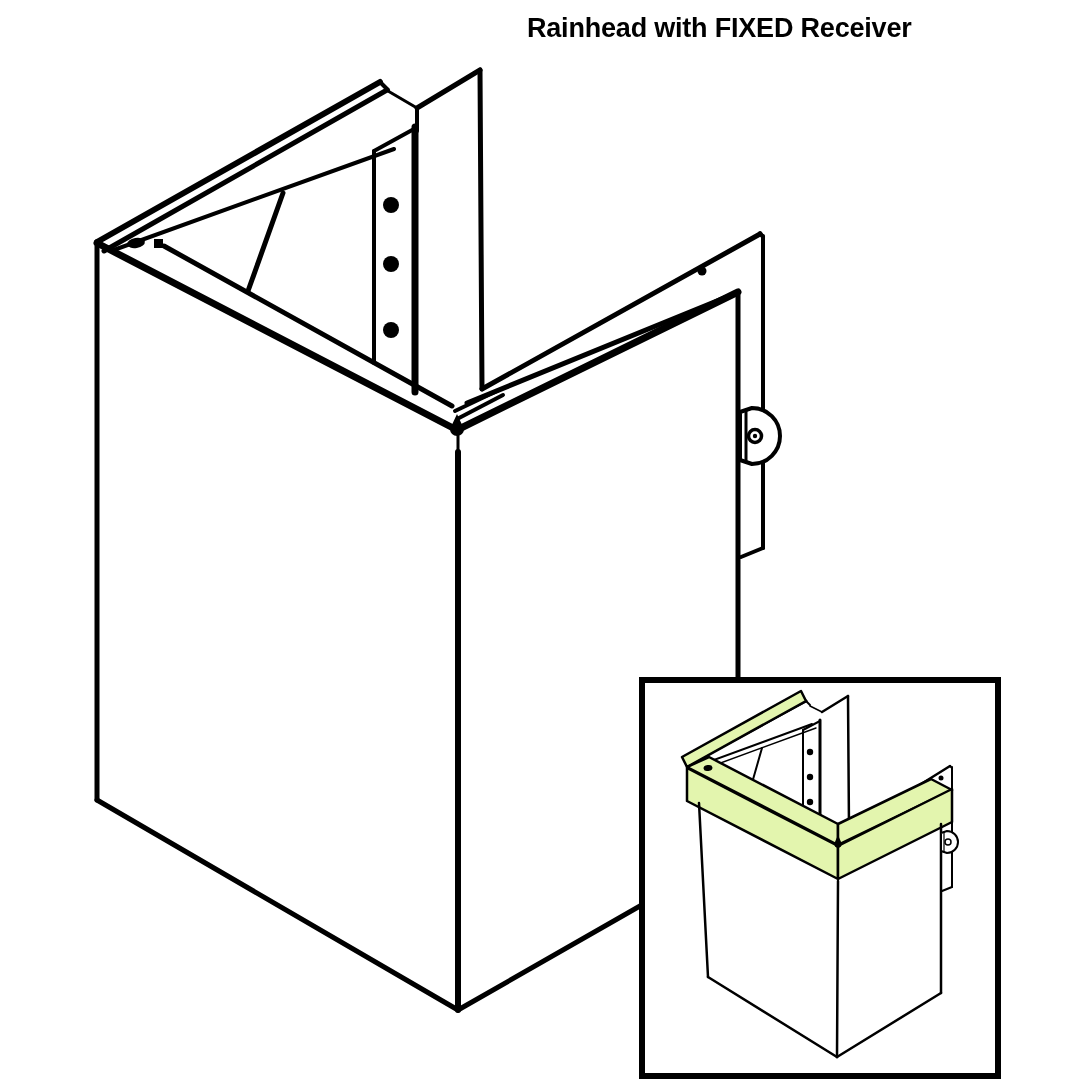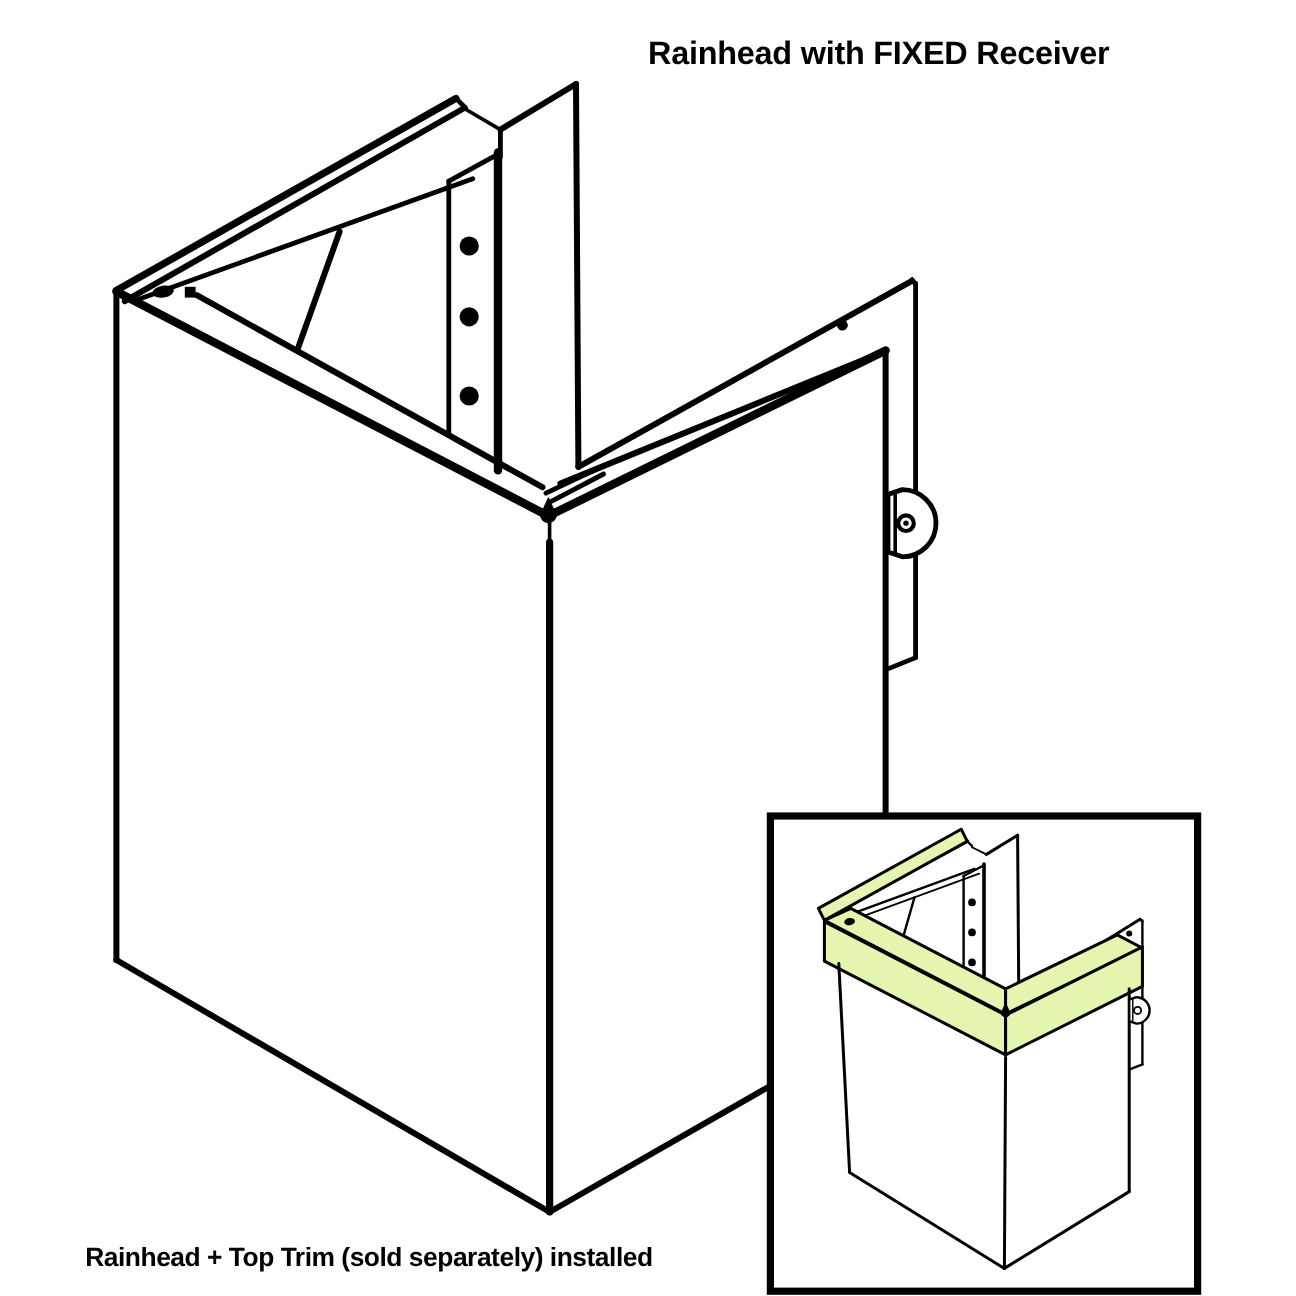--- a/index.html
+++ b/index.html
@@ -1,19 +1,19 @@
 <!DOCTYPE html>
 <html><head>
 <meta charset="utf-8">
 <style>
   html,body{margin:0;padding:0;background:#ffffff;}
   .canvas{position:relative;width:1080px;height:1080px;background:#ffffff;overflow:hidden;
           font-family:"Liberation Sans", sans-serif;}
-  .title{position:absolute;left:540px;top:13px;font-size:27px;font-weight:600;color:#000;
-         letter-spacing:-0.2px;white-space:nowrap;margin-top:16px;}
+  .title{position:absolute;left:527px;top:13px;font-size:27px;font-weight:600;color:#000;
+         letter-spacing:-0.2px;white-space:nowrap;}
   .caption{position:absolute;left:71px;top:1035px;font-size:22px;font-weight:600;color:#000;
            letter-spacing:-0.4px;white-space:nowrap;}
   svg{position:absolute;left:0;top:0;}
 </style>
 </head>
 <body>
 
 <div class="canvas">
 
   <div class="title">Rainhead with FIXED Receiver</div>
@@ -128,14 +128,13 @@
         <path d="M944,832 L944,852" stroke-width="1.2"></path>
 
         <g stroke="none" fill="#000000">
           <ellipse cx="708" cy="768" rx="4.5" ry="3" transform="rotate(-10 708 768)"></ellipse>
           <path d="M838,835 L841.5,843 A3.7,3.7 0 1 1 834.5,843 Z"></path>
         </g>
       </g>
     </g>
   </svg>
 
-  <div class="caption">Rainhead + Top Trim (sold separately) installed</div>
 </div>
 
 </body></html>

